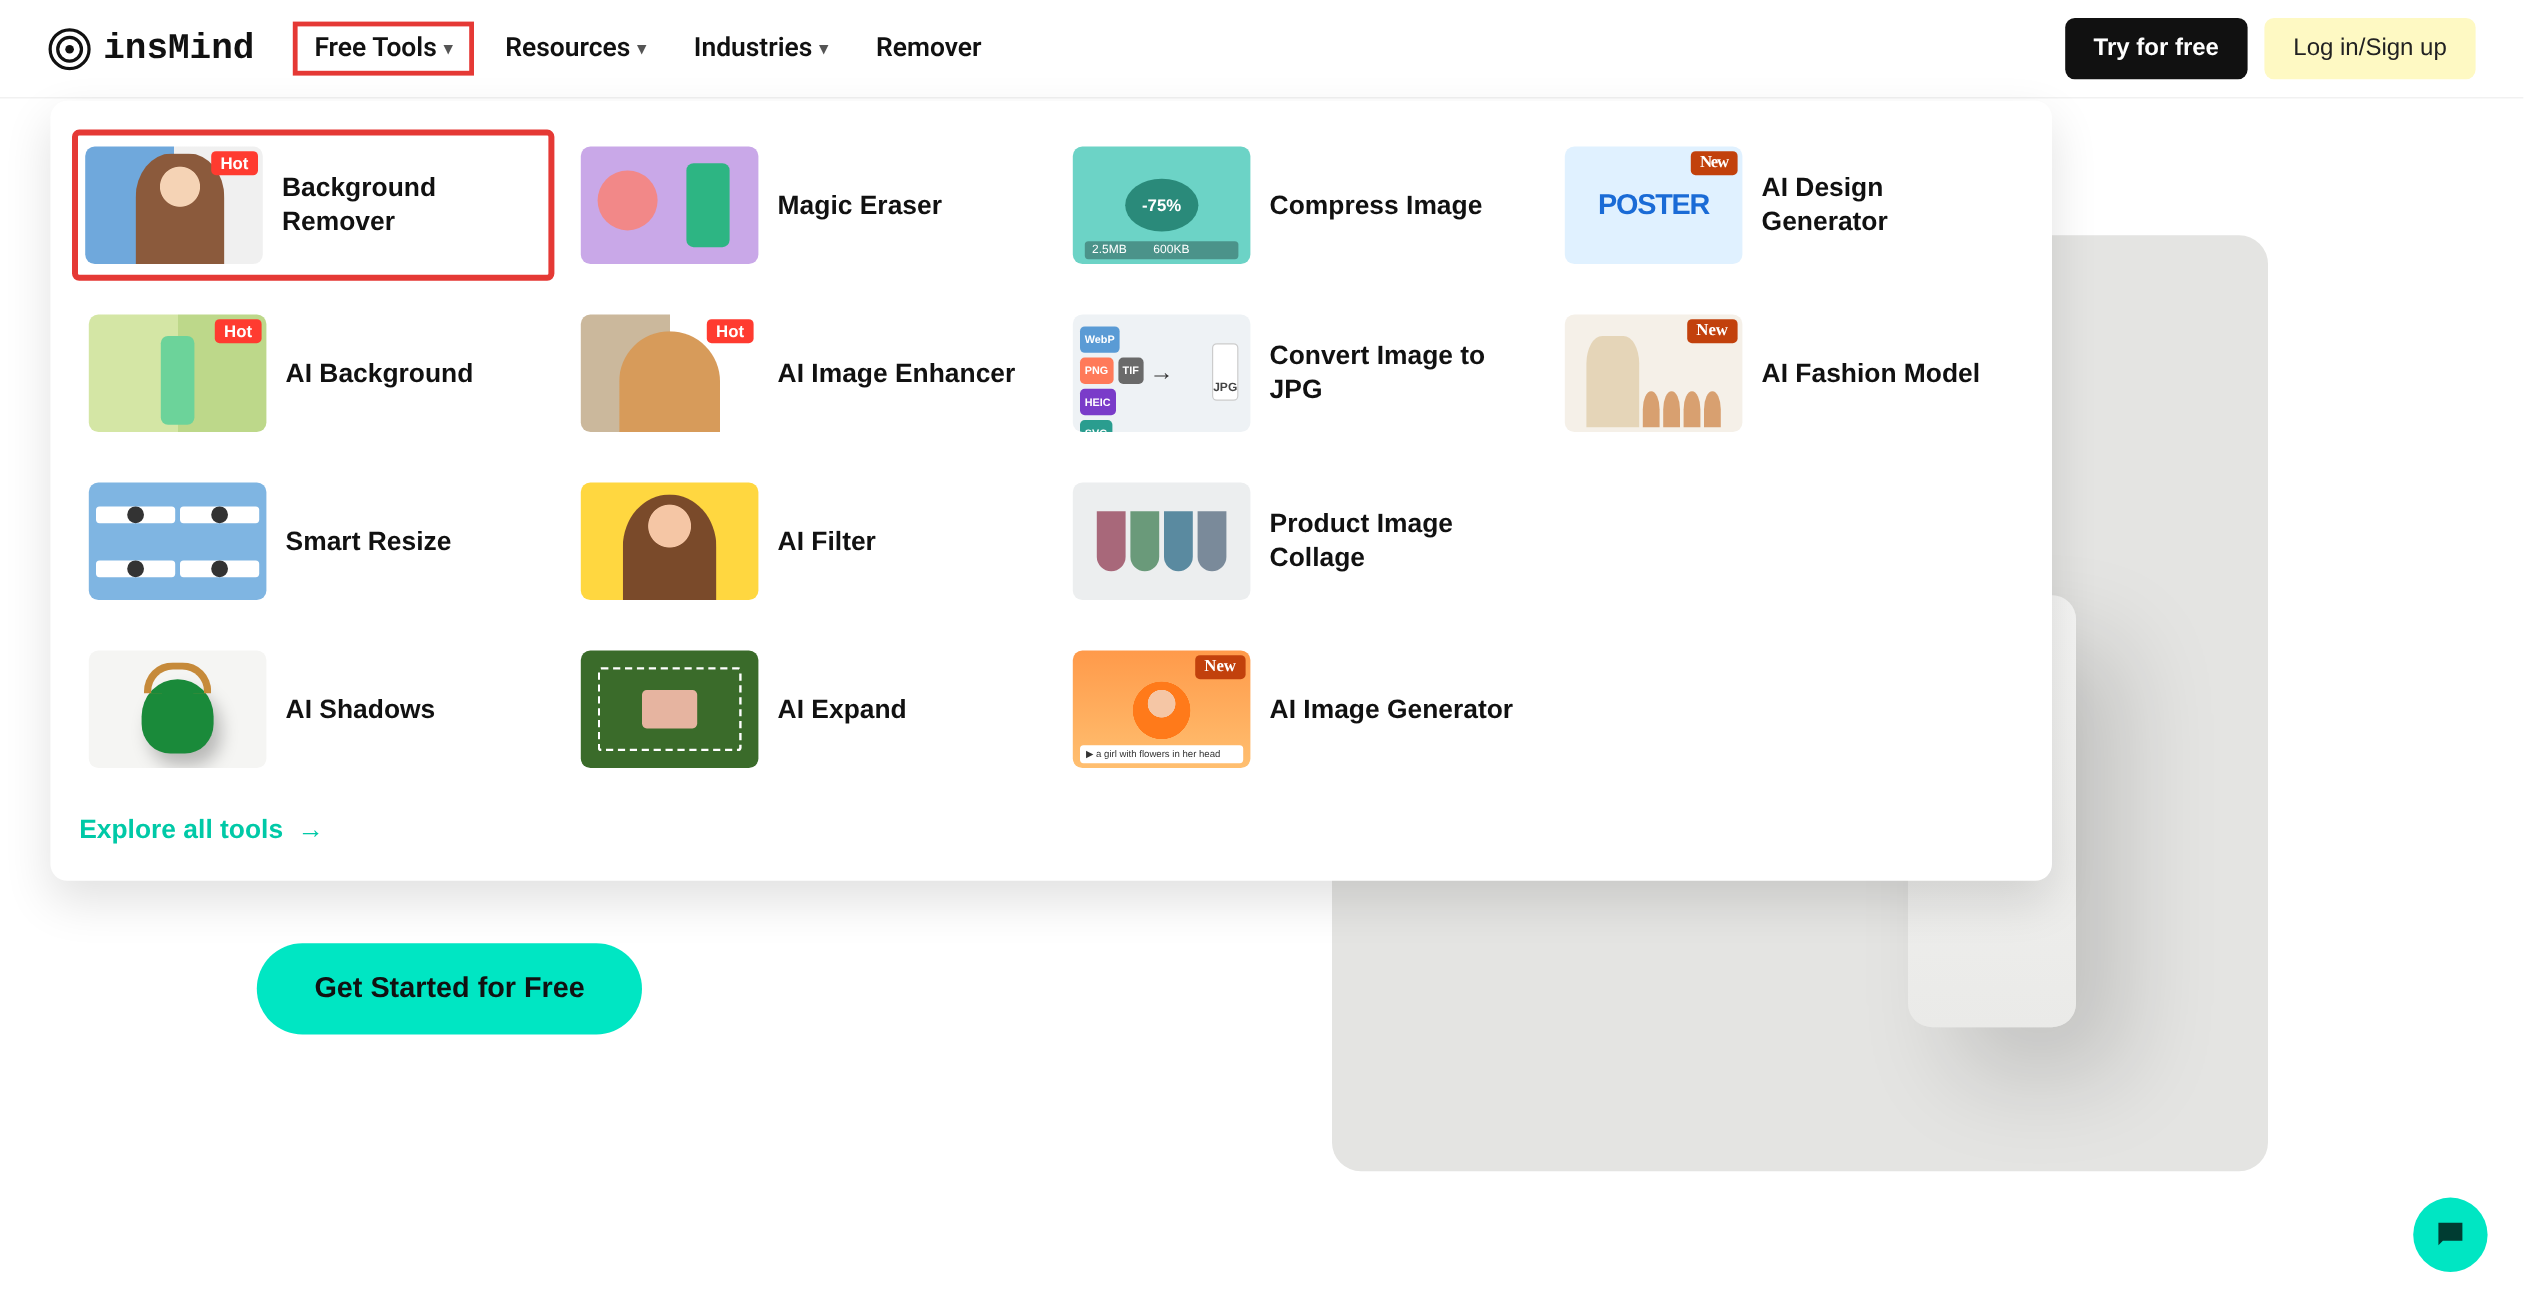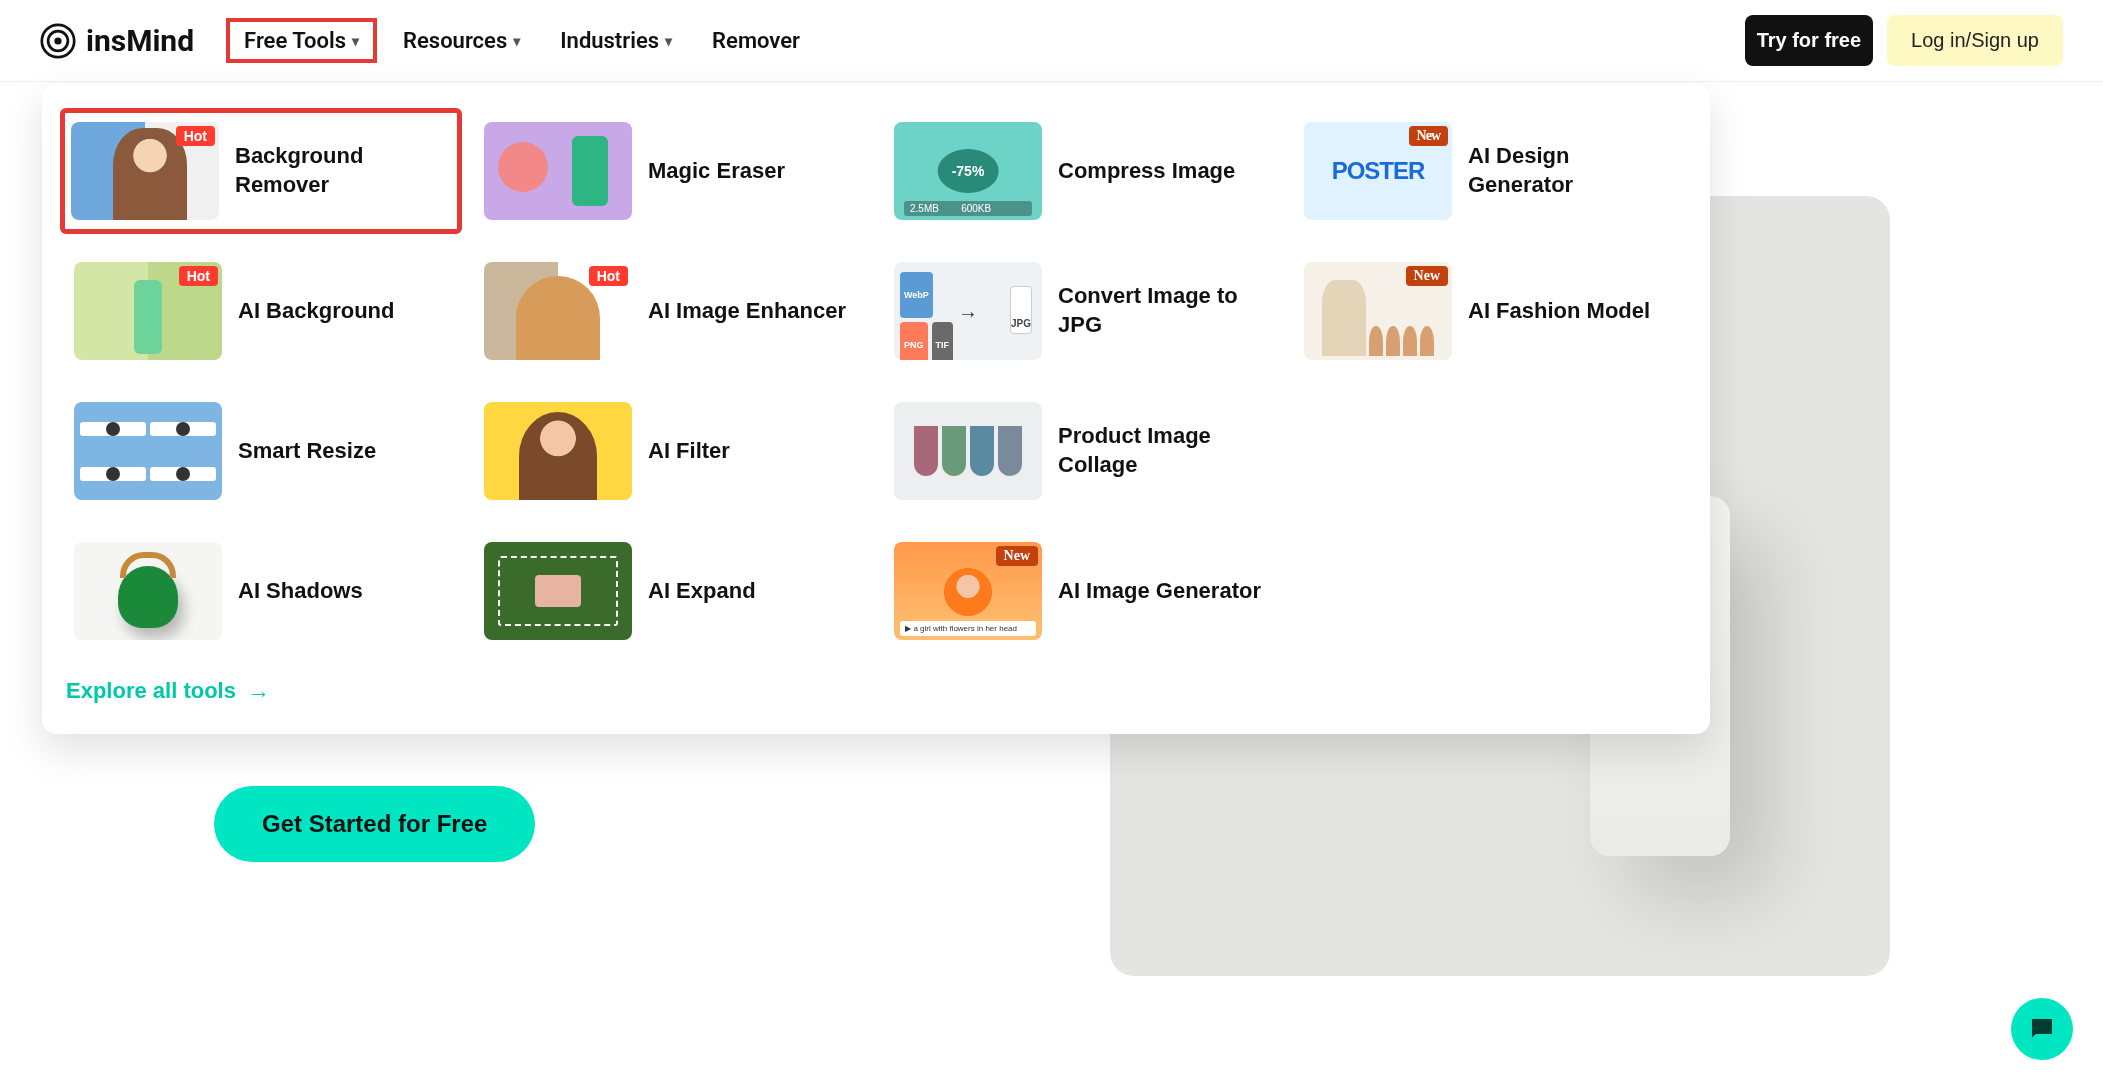--- a/index.html
+++ b/index.html
@@ -1,25 +1,25 @@
 <!DOCTYPE html>
 <html><head>
 <meta charset="utf-8">
 <style>
 * { margin: 0; padding: 0; box-sizing: border-box; }
 body { font-family: -apple-system, BlinkMacSystemFont, "Segoe UI", Roboto, Helvetica, Arial, sans-serif; background: #fff; width: 2103px; height: 1090px; overflow: hidden; position: relative; }
 .topbar { height: 82px; display: flex; align-items: center; padding: 0 40px; border-bottom: 1px solid #eee; position: relative; }
-.logo { display: flex; align-items: center; gap: 10px; font-size: 30px; font-weight: 700; color: #111; }
+.logo { display: flex; align-items: center; gap: 10px; font-size: 30px; font-weight: 700; color: #111; font-family: Liberation Mono, monospace; }
 .logo-icon { width: 36px; height: 36px; }
 .nav { display: flex; align-items: center; gap: 40px; margin-left: 46px; }
 .nav-item { font-size: 22px; font-weight: 600; color: #111; display: flex; align-items: center; gap: 6px; cursor: pointer; position: relative; }
 .chev { font-size: 14px; color: #555; }
 .red-highlight-nav { border: 4px solid #e53935; padding: 6px 14px; margin: -6px -14px; }
 .auth { margin-left: auto; display: flex; gap: 14px; align-items: center; }
-.btn-primary { background: #111; color: #fff; padding: 14px 12px; border-radius: 8px; font-size: 20px; font-weight: 600; border: none; cursor: pointer; }
+.btn-primary { background: #111; color: #fff; padding: 14px 24px; border-radius: 8px; font-size: 20px; font-weight: 600; border: none; cursor: pointer; }
 .btn-secondary { background: #fef9c3; color: #222; padding: 14px 24px; border-radius: 8px; font-size: 20px; font-weight: 500; border: none; cursor: pointer; }
 
 .dropdown { position: absolute; top: 84px; left: 42px; width: 1668px; background: #fff; border-radius: 14px; box-shadow: 0 16px 40px rgba(0,0,0,0.12); padding: 30px 24px 30px 24px; z-index: 10; }
 .grid { display: grid; grid-template-columns: repeat(4, 1fr); gap: 26px 20px; }
 .tool { display: flex; align-items: center; gap: 16px; padding: 8px; border-radius: 8px; cursor: pointer; text-align: left; background: none; border: none; }
 .tool-thumb { width: 148px; height: 98px; border-radius: 8px; flex-shrink: 0; position: relative; overflow: hidden; display: flex; align-items: center; justify-content: center; }
 .badge { position: absolute; top: 4px; right: 4px; color: #fff; font-size: 14px; font-weight: 600; padding: 2px 8px; border-radius: 4px; }
 .badge-hot { background: #ff3b30; }
 .badge-new { background: #c2410c; font-family: Liberation Serif, serif; }
 .tool-label { font-size: 22px; font-weight: 700; color: #111; line-height: 1.3; }
@@ -37,21 +37,21 @@
 .th-compress { background: #6cd3c6; }
 .th-compress::before { content: "-75%"; position: absolute; left: 50%; top: 50%; transform: translate(-50%,-50%); background: #2a8a7a; color: #fff; padding: 14px; border-radius: 50%; font-size: 14px; font-weight: 700; }
 .th-compress::after { content: "2.5MB        600KB"; position: absolute; bottom: 4px; left: 10px; right: 10px; font-size: 10px; color: #fff; background: rgba(0,0,0,0.3); padding: 2px 6px; border-radius: 3px; white-space: pre; }
 .th-design { background: #e0f1ff; color: #1a6bd6; font-weight: 900; font-size: 24px; letter-spacing: -1px; }
 .th-aibg { background: linear-gradient(90deg, #d4e6a5 50%, #bdd88a 50%); }
 .th-aibg::before { content: ""; position: absolute; left: 50%; transform: translateX(-50%); bottom: 6px; width: 28px; height: 74px; background: #6cd39a; border-radius: 6px; }
 .th-enhance { background: linear-gradient(90deg, #cbb89c 50%, #fff 50%); }
 .th-enhance::before { content: ""; position: absolute; left: 50%; transform: translateX(-50%); bottom: 0; width: 84px; height: 84px; background: radial-gradient(circle at 50% 35%, #d79b5a 28%, transparent 29%), linear-gradient(#d79b5a,#d79b5a); border-radius: 50% 50% 0 0; }
 .th-convert { background: #eef2f5; position: relative; }
 .th-convert .chips { position: absolute; left: 6px; top: 10px; display: flex; flex-wrap: wrap; gap: 4px; width: 60px; }
-.th-convert .chip { font-size: 9px; font-weight: 700; padding: 18px 4px; border-radius: 4px; color: #fff; }
+.th-convert .chip { font-size: 9px; font-weight: 700; padding: 6px 4px; border-radius: 4px; color: #fff; }
 .th-convert .arrow { position: absolute; left: 50%; top: 50%; transform: translate(-50%,-50%); font-size: 20px; color: #333; }
 .th-convert .jpg { position: absolute; right: 10px; top: 24px; width: 22px; height: 48px; background: #fff; border: 1px solid #ccc; border-radius: 4px; font-size: 10px; display: flex; align-items: flex-end; justify-content: center; padding-bottom: 4px; color: #444; font-weight: 700; }
 .th-fashion { background: #f5f0e8; display: flex; align-items: flex-end; justify-content: center; gap: 3px; padding-bottom: 4px; }
 .th-fashion .person { width: 14px; height: 30px; background: #d8a070; border-radius: 50% 50% 0 0; }
 .th-fashion .main { width: 44px; height: 76px; background: #e5d5b8; border-radius: 30% 30% 0 0; }
 .th-resize { background: #7fb5e2; display: grid; grid-template-columns: 1fr 1fr; gap: 4px; padding: 6px; }
 .th-resize .cell { background: #fff; border-radius: 3px; display: flex; align-items: center; justify-content: center; font-size: 8px; color: #333; position: relative; }
 .th-resize .cell::after { content: ""; width: 14px; height: 14px; background: #333; border-radius: 50%; }
 .th-filter { background: #ffd740; }
 .th-filter::before { content: ""; position: absolute; left: 50%; transform: translateX(-50%); bottom: 0; width: 78px; height: 88px; background: radial-gradient(circle at 50% 30%, #f5c6a5 24%, transparent 25%), linear-gradient(#7a4a2a,#7a4a2a); border-radius: 50% 50% 0 0; }

